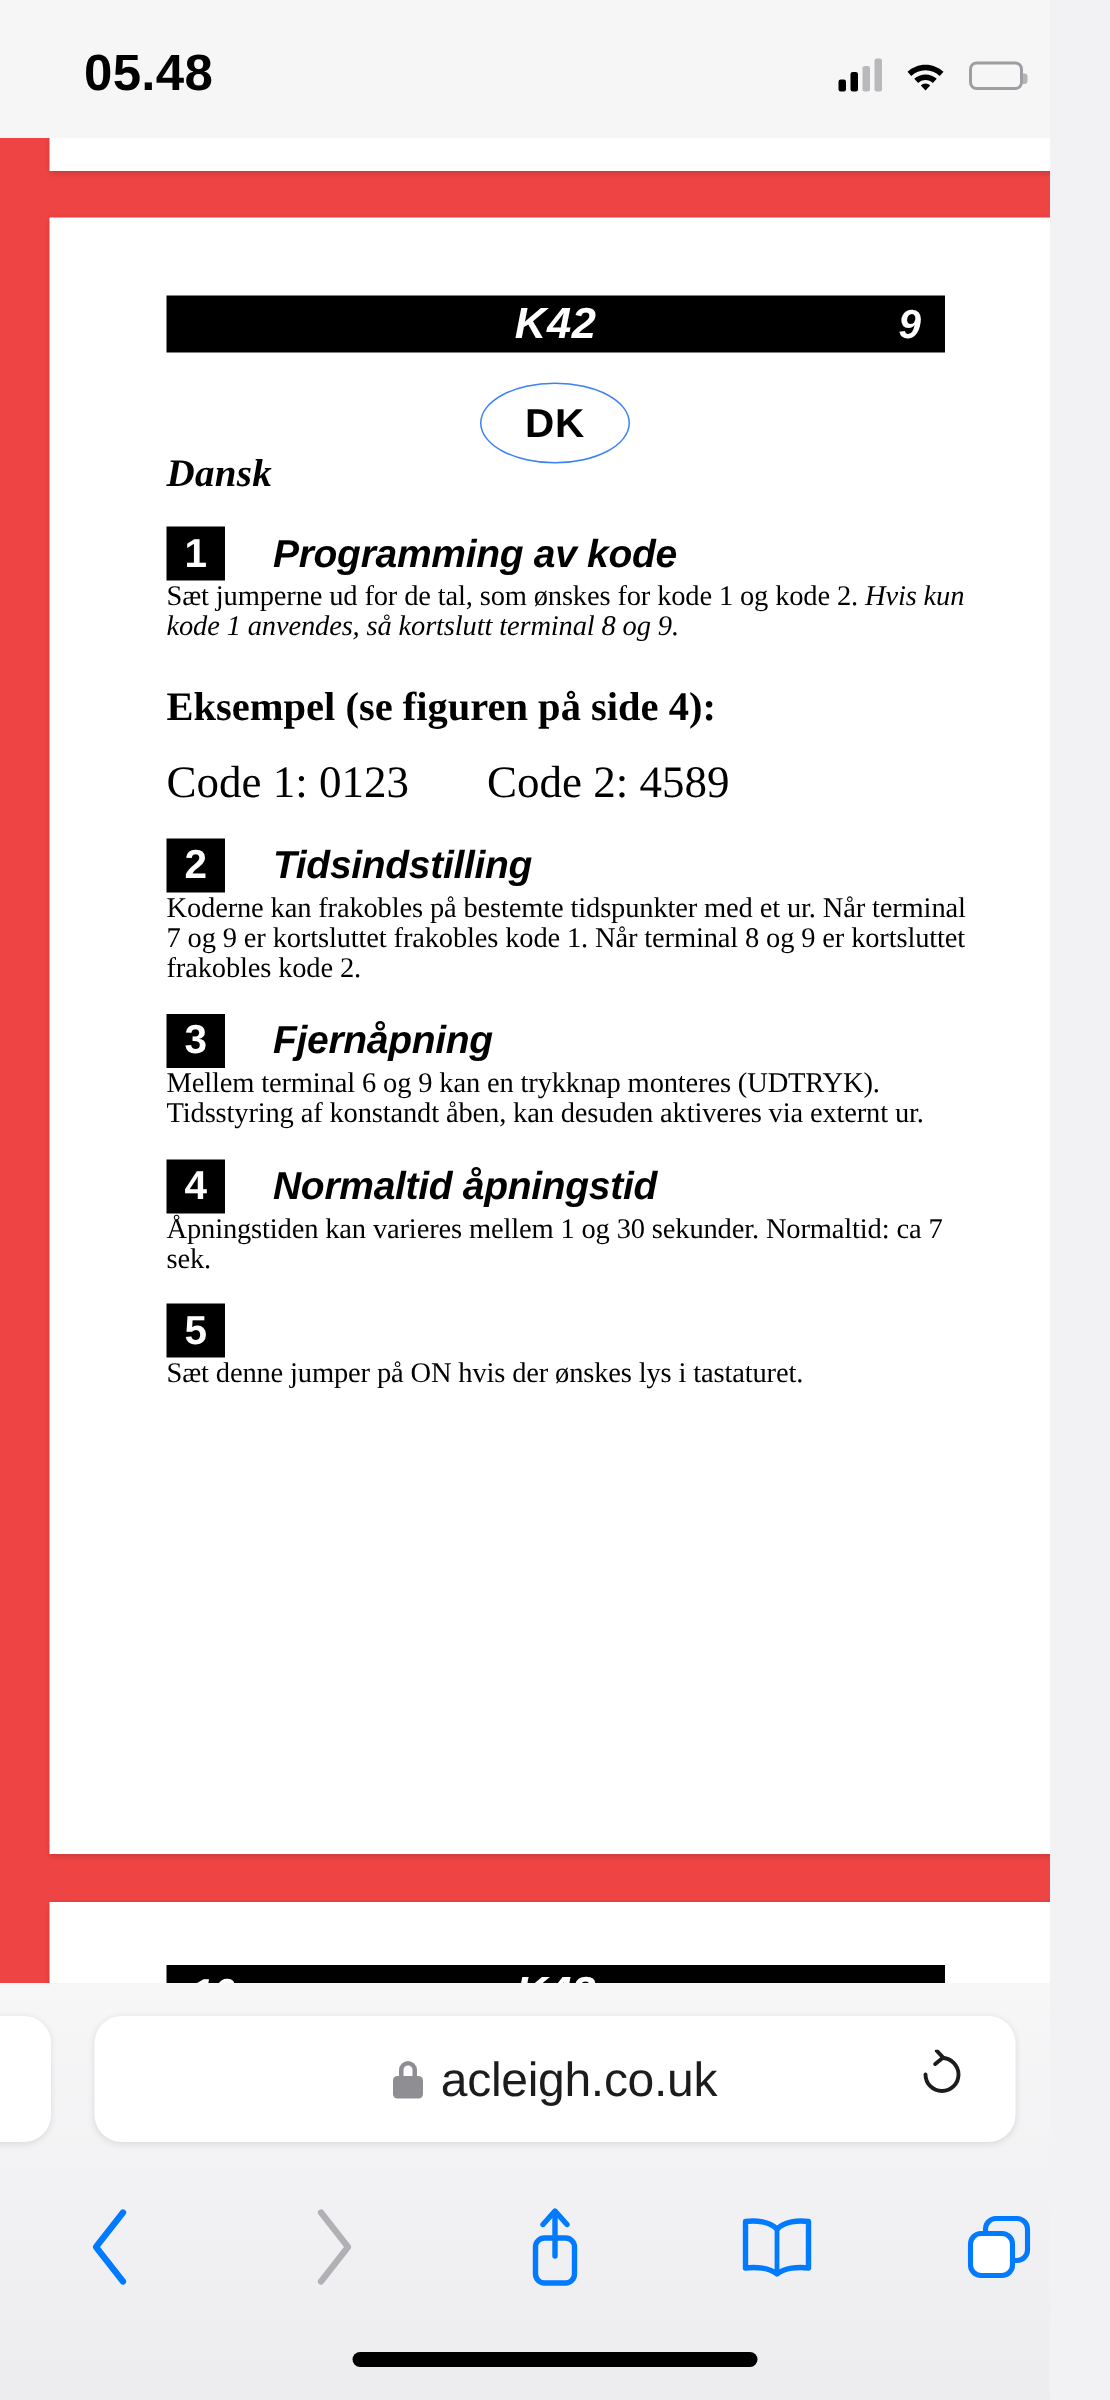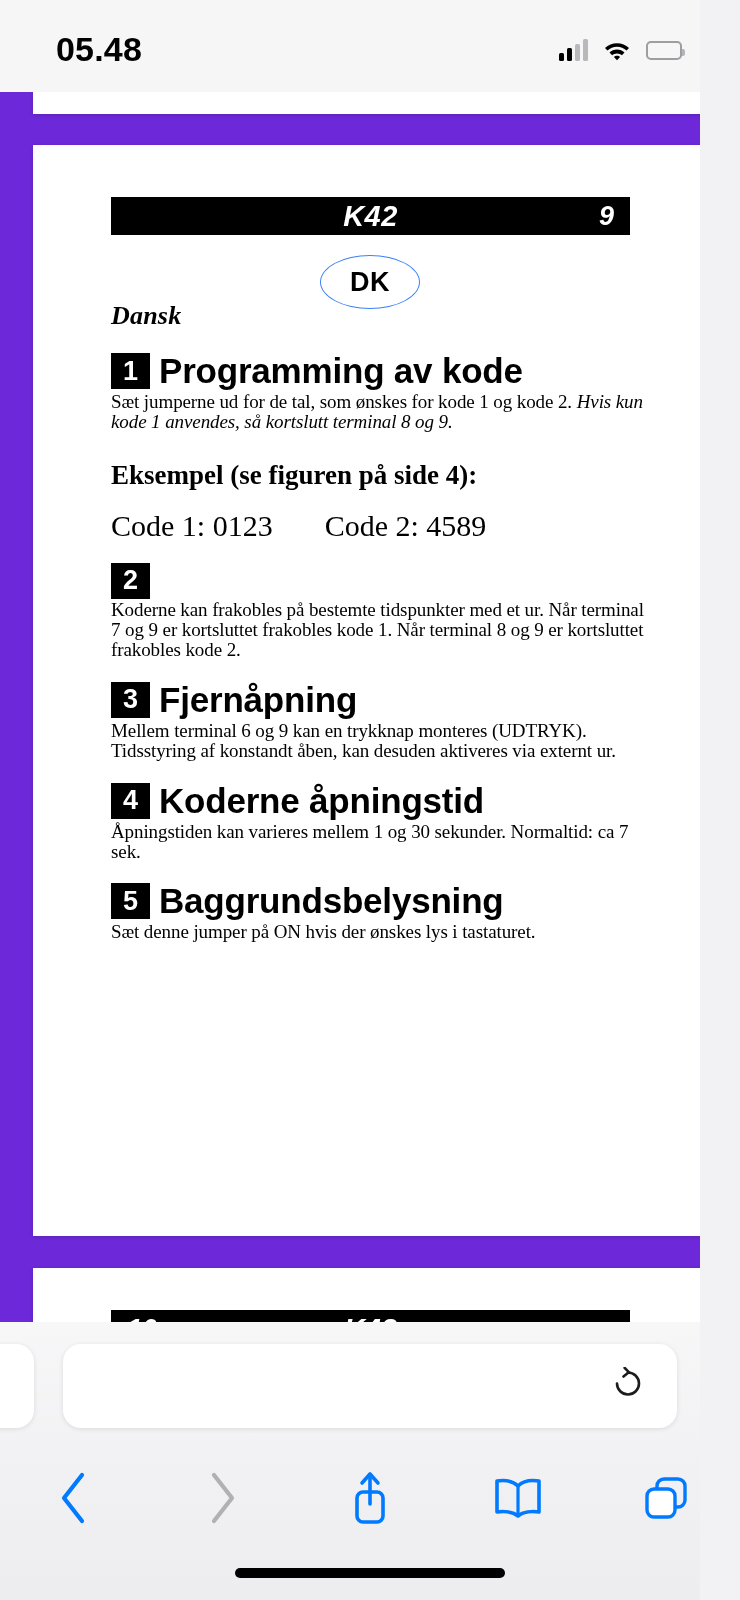--- a/index.html
+++ b/index.html
@@ -34,21 +34,21 @@
   .wifi { width:28px; height:21px; }
   .batt { position:relative; width:36px; height:19px;
           border:2px solid #9d9da2; border-radius:5px; padding:2px; }
   .batt .fill { width:100%; height:100%; background:#000; border-radius:2px; }
   .batt:after { content:""; position:absolute; right:-5px; top:6px;
                 width:3px; height:7px; background:#b5b5b9; border-radius:0 2px 2px 0; }
 
   
   .viewer {
     position:absolute; top:92px; left:0; width:740px; height:1230px;
-    background:#6d28d9; overflow:hidden;
+    background:#ef4444; overflow:hidden;
   }
   .pdf-page {
     position:absolute; left:33px; width:674px;
     background:#ffffff;
     box-shadow:0 1px 4px rgba(0,0,0,0.17);
   }
   .page-prev { top:-66px; height:88px; }
   .page-main { top:53px; height:1091px; }
   .page-next { top:1176px; height:150px; }
 
@@ -79,21 +79,21 @@
   }
 
   .section { margin:0 0 0 78px; padding-right:60px; }
   .sec-head { display:flex; align-items:center; margin-top:20px; }
   .numbox {
     width:39px; height:36px; background:#000; color:#fff;
     display:flex; align-items:center; justify-content:center;
     font-size:27px; font-weight:bold; flex:none;
   }
   .sec-title {
-    margin-left:9px; font-size:35px; font-weight:bold; 
+    margin-left:32px; font-size:26px; font-weight:bold; font-style:italic;
     letter-spacing:-0.2px;
   }
   .body {
     font-family:"Liberation Serif", serif;
     font-size:19px; line-height:1.05; margin-top:1px; letter-spacing:-0.1px;
   }
   .body .it { font-style:italic; }
   .ex { font-family:"Liberation Serif", serif; font-size:27px; font-weight:bold; margin-top:28px; }
   .codes { font-family:"Liberation Serif", serif; font-size:30px; margin-top:18px; }
   .codes .gap { display:inline-block; width:52px; }
@@ -203,44 +203,44 @@
             <span class="sec-title">Programming av kode</span>
           </div>
           <div class="body"><span>Sæt jumperne ud for de tal, som ønskes for kode 1 og kode 2. </span><span class="it">Hvis kun kode 1 anvendes, så kortslutt terminal 8 og 9.</span></div>
           <div class="ex">Eksempel (se figuren på side 4):</div>
           <div class="codes"><span class="bd">Code 1</span><span>: </span><span>0123</span><span class="gap"></span><span class="bd">Code 2:</span>&nbsp;<span>4589</span></div>
         </div>
 
         <div class="section">
           <div class="sec-head">
             <span class="numbox">2</span>
+            <span class="sec-title">Tidsindstilling</span>
           </div>
           <div class="body">Koderne kan frakobles på bestemte tidspunkter med et ur. Når terminal 7 og 9 er kortsluttet frakobles kode 1. Når terminal 8 og 9 er kortsluttet frakobles kode 2.</div>
         </div>
 
         <div class="section">
           <div class="sec-head">
             <span class="numbox">3</span>
             <span class="sec-title">Fjernåpning</span>
           </div>
           <div class="body">Mellem terminal 6 og 9 kan en trykknap monteres (UDTRYK). Tidsstyring af  konstandt åben, kan desuden aktiveres via externt ur.</div>
         </div>
 
         <div class="section">
           <div class="sec-head">
             <span class="numbox">4</span>
-            <span class="sec-title">Koderne åpningstid</span>
+            <span class="sec-title">Normaltid åpningstid</span>
           </div>
           <div class="body">Åpningstiden kan varieres mellem 1 og 30 sekunder. Normaltid: ca 7 sek.</div>
         </div>
 
         <div class="section">
           <div class="sec-head">
             <span class="numbox">5</span>
-            <span class="sec-title">Baggrundsbelysning</span>
           </div>
           <div class="body">Sæt denne jumper på ON hvis der ønskes lys i tastaturet.</div>
         </div>
 
       </div>
     </div>
 
     <div class="pdf-page page-next">
       <div class="nextdoc">
         <div class="nexthdr">
@@ -251,20 +251,27 @@
     </div>
 
   </div>
 
   <div class="chrome">
 
     <div class="tabpeek left"></div>
     <div class="tabpeek right"></div>
 
     <div class="urlbar">
+      <div class="url-inner">
+        <span class="lock">
+          <span class="shackle"></span>
+            <span class="bodyL"></span>
+        </span>
+        <span class="url-text">acleigh.co.uk</span>
+      </div>
       <span class="reload">
         <svg viewBox="0 0 34 34" width="34" height="34">
           <path d="M17 5.5c6.1 0 11 4.9 11 11s-4.9 11-11 11-11-4.9-11-11" fill="none" stroke="#1c1c1e" stroke-width="2.6" stroke-linecap="round"></path>
           <path d="M12.5 9.5 L17.8 5.2 L13.6 0.8" fill="none" stroke="#1c1c1e" stroke-width="2.6" stroke-linecap="round" stroke-linejoin="round"></path>
         </svg>
       </span>
     </div>
 
     <div class="toolbar">
 

